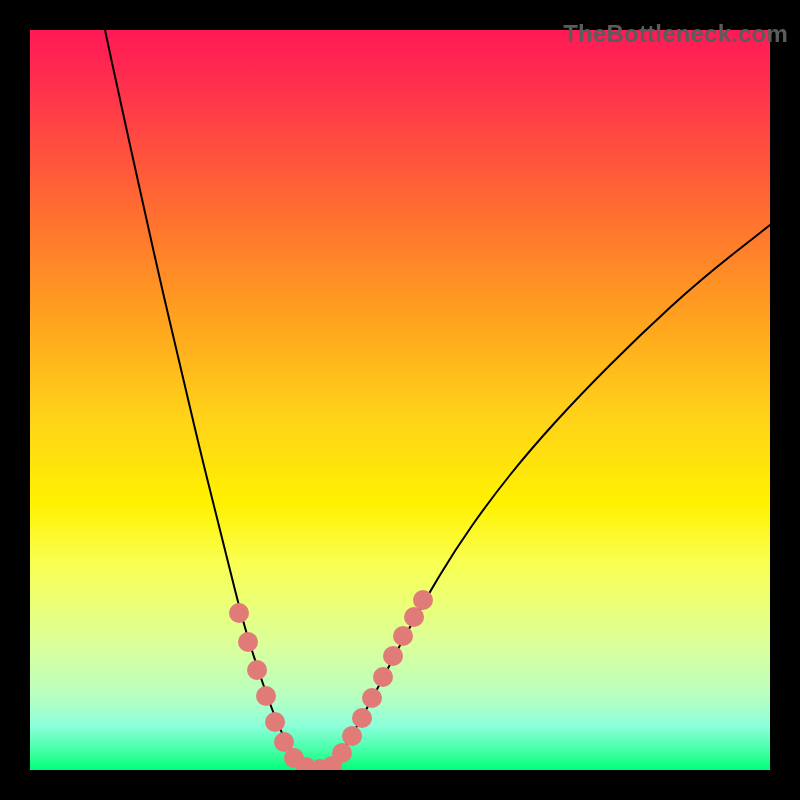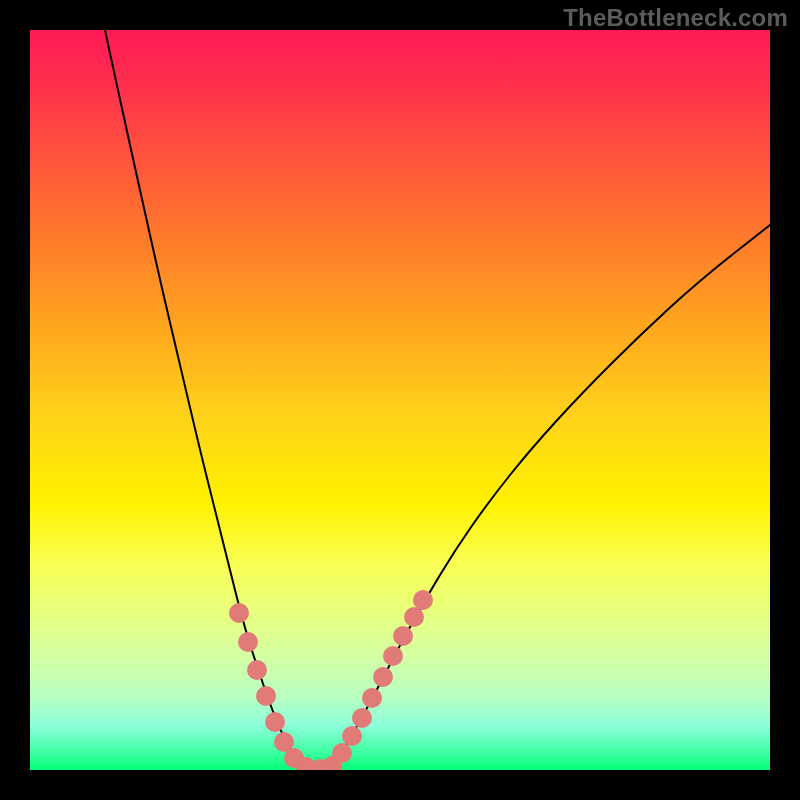--- a/index.html
+++ b/index.html
@@ -40,21 +40,21 @@
       #eaff7a 78%,
       #d7ffa0 84%,
       #b8ffc0 90%,
       #8dffda 94%,
       #35ff9d 98%,
       #00ff76 100%
     );
   }
   .watermark {
     position: absolute;
-    top: 4px;
+    top: 20px;
     right: 12px;
     font-size: 24px;
     font-weight: 600;
     color: #5c5c5c;
     letter-spacing: 0.2px;
     user-select: none;
   }
   svg.curve {
     position: absolute;
     inset: 0;

